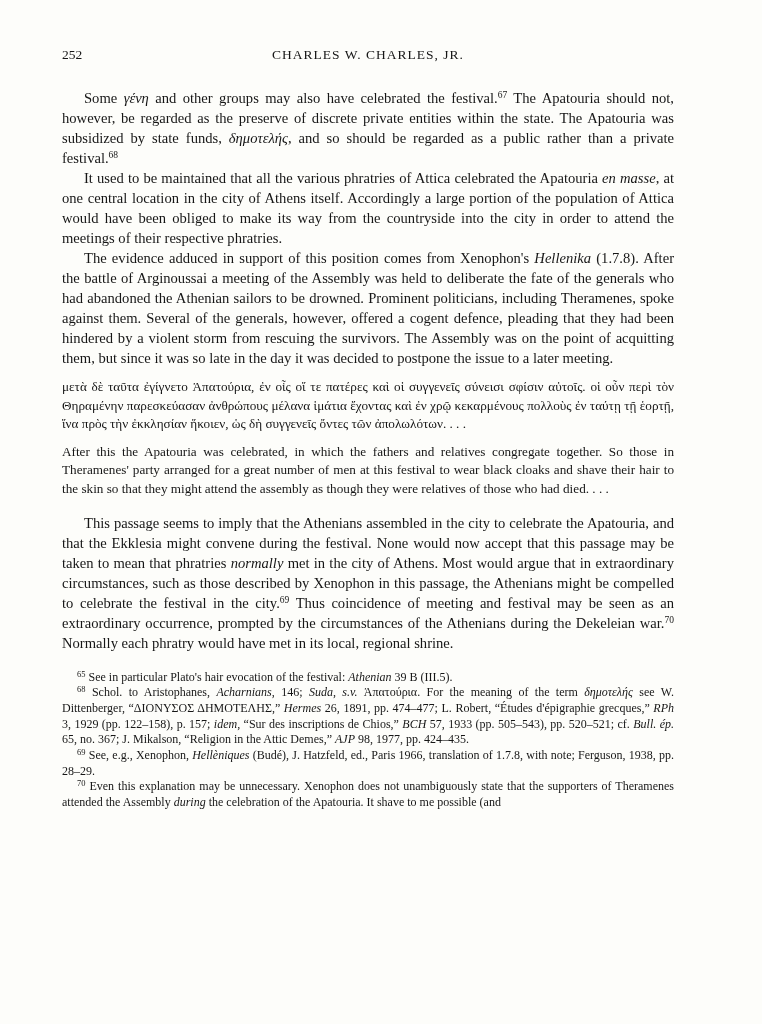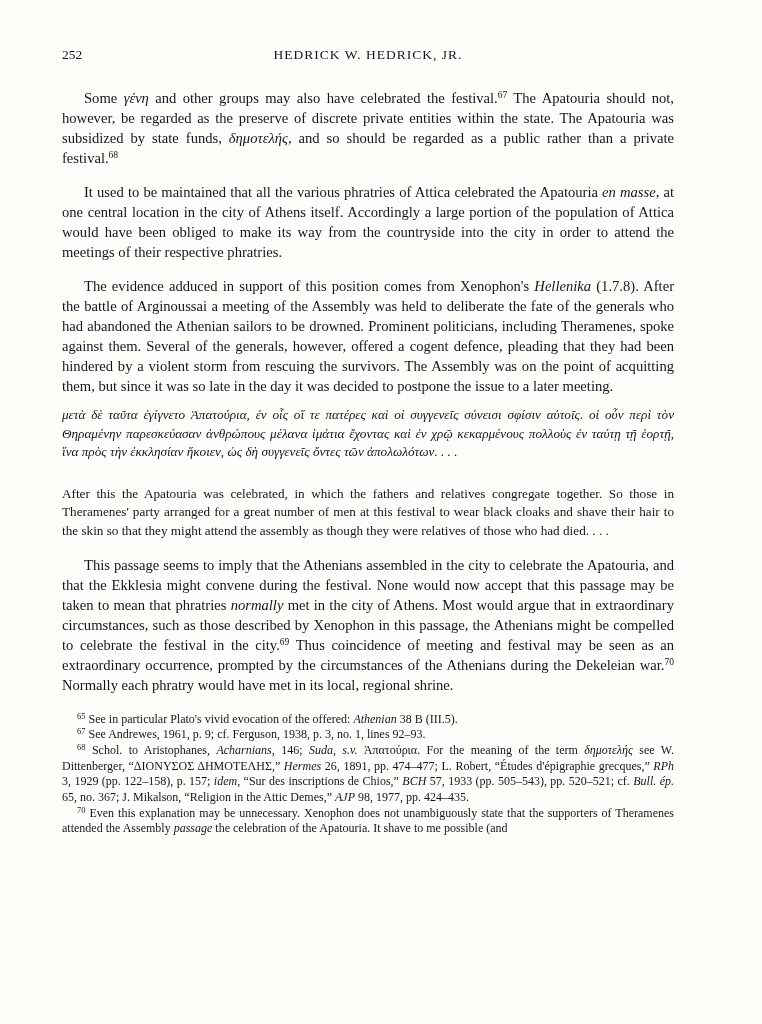--- a/index.html
+++ b/index.html
@@ -27,28 +27,28 @@
     position: absolute;
     left: 0;
     top: 0;
     letter-spacing: 0;
   }
   .body-para {
     font-size: 14.6px;
     line-height: 20px;
     text-align: justify;
   }
-  .body-para.indent { text-indent: 22px; margin-top: 14px; }
+  .body-para.indent { text-indent: 22px; }
   .quote {
     font-size: 13.2px;
     line-height: 18.6px;
     text-align: justify;
   }
-  .quote.greek { margin-top: 10px; font-style: italic; }
-  .quote.translation { margin-top: 23px; margin-bottom: 14px; }
+  .quote.greek { margin-top: 10px; }
+  .quote.translation { margin-top: 9px; margin-bottom: 14px; }
   .it { font-style: italic; }
   sup {
     font-size: 9.5px;
     line-height: 0;
     vertical-align: baseline;
     position: relative;
     top: -5px;
   }
   .footnotes {
     margin-top: 17px;
@@ -58,37 +58,37 @@
   }
   .footnote { text-indent: 15px; }
   .footnote sup { font-size: 8.5px; top: -4px; }
 </style>
 </head>
 <body>
 
 <div class="page">
   <header class="running-header">
     <span class="page-number">252</span>
-    <span class="running-head">HEDRICK W. HEDRICK, JR.</span>
+    <span class="running-head">CHARLES W. CHARLES, JR.</span>
   </header>
 
   <main>
     <div id="paras-top">
         <p class="body-para indent"><span>Some </span><span class="it">γένη</span><span> and other groups may also have celebrated the festival.</span><sup>67</sup><span> The Apatouria should not, however, be regarded as the preserve of discrete private entities within the state. The Apatouria was subsidized by state funds, </span><span class="it">δημοτελής</span><span>, and so should be regarded as a public rather than a private festival.</span><sup>68</sup></p>
         <p class="body-para indent"><span>It used to be maintained that all the various phratries of Attica celebrated the Apatouria </span><span class="it">en masse</span><span>, at one central location in the city of Athens itself. Accordingly a large portion of the population of Attica would have been obliged to make its way from the countryside into the city in order to attend the meetings of their respective phratries.</span></p>
         <p class="body-para indent"><span>The evidence adduced in support of this position comes from Xenophon's </span><span class="it">Hellenika</span><span> (1.7.8). After the battle of Arginoussai a meeting of the Assembly was held to deliberate the fate of the generals who had abandoned the Athenian sailors to be drowned. Prominent politicians, including Theramenes, spoke against them. Several of the generals, however, offered a cogent defence, pleading that they had been hindered by a violent storm from rescuing the survivors. The Assembly was on the point of acquitting them, but since it was so late in the day it was decided to postpone the issue to a later meeting.</span></p>
       </div>
 
     <blockquote class="quote greek" id="greek-quote"><span>μετὰ δὲ ταῦτα ἐγίγνετο Ἀπατούρια, ἐν οἷς οἵ τε πατέρες καὶ οἱ συγγενεῖς σύνεισι σφίσιν αὐτοῖς. οἱ οὖν περὶ τὸν Θηραμένην παρεσκεύασαν ἀνθρώπους μέλανα ἱμάτια ἔχοντας καὶ ἐν χρῷ κεκαρμένους πολλοὺς ἐν ταύτῃ τῇ ἑορτῇ, ἵνα πρὸς τὴν ἐκκλησίαν ἥκοιεν, ὡς δὴ συγγενεῖς ὄντες τῶν ἀπολωλότων. . . .</span></blockquote>
     <blockquote class="quote translation" id="translation-quote"><span>After this the Apatouria was celebrated, in which the fathers and relatives congregate together. So those in Theramenes' party arranged for a great number of men at this festival to wear black cloaks and shave their hair to the skin so that they might attend the assembly as though they were relatives of those who had died. . . .</span></blockquote>
 
     <div id="paras-bottom">
         <p class="body-para indent"><span>This passage seems to imply that the Athenians assembled in the city to celebrate the Apatouria, and that the Ekklesia might convene during the festival. None would now accept that this passage may be taken to mean that phratries </span><span class="it">normally</span><span> met in the city of Athens. Most would argue that in extraordinary circumstances, such as those described by Xenophon in this passage, the Athenians might be compelled to celebrate the festival in the city.</span><sup>69</sup><span> Thus coincidence of meeting and festival may be seen as an extraordinary occurrence, prompted by the circumstances of the Athenians during the Dekeleian war.</span><sup>70</sup><span> Normally each phratry would have met in its local, regional shrine.</span></p>
       </div>
 
     <section class="footnotes" id="footnotes">
-        <p class="footnote indent"><sup>65</sup><span> See in particular Plato's vivid evocation of the offered: </span><span class="it">Athenian</span><span> 38 B (III.5).</span></p>
-        <p class="footnote indent"><sup>67</sup><span> See Andrewes, 1961, p. 9; cf. Ferguson, 1938, p. 3, no. 1, lines 92–93.</span></p>
+        <p class="footnote indent"><sup>65</sup><span> See in particular Plato's hair evocation of the festival: </span><span class="it">Athenian</span><span> 39 B (III.5).</span></p>
         <p class="footnote indent"><sup>68</sup><span> Schol. to Aristophanes, </span><span class="it">Acharnians</span><span>, 146; </span><span class="it">Suda</span><span>, </span><span class="it">s.v.</span><span> Ἀπατούρια. For the meaning of the term </span><span class="it">δημοτελής</span><span> see W. Dittenberger, “ΔΙΟΝΥΣΟΣ ΔΗΜΟΤΕΛΗΣ,” </span><span class="it">Hermes</span><span> 26, 1891, pp. 474–477; L. Robert, “Études d'épigraphie grecques,” </span><span class="it">RPh</span><span> 3, 1929 (pp. 122–158), p. 157; </span><span class="it">idem</span><span>, “Sur des inscriptions de Chios,” </span><span class="it">BCH</span><span> 57, 1933 (pp. 505–543), pp. 520–521; cf. </span><span class="it">Bull. ép.</span><span> 65, no. 367; J. Mikalson, “Religion in the Attic Demes,” </span><span class="it">AJP</span><span> 98, 1977, pp. 424–435.</span></p>
-        <p class="footnote indent"><sup>70</sup><span> Even this explanation may be unnecessary. Xenophon does not unambiguously state that the supporters of Theramenes attended the Assembly </span><span class="it">passage</span><span> the celebration of the Apatouria. It shave to me possible (and</span></p>
+        <p class="footnote indent"><sup>69</sup><span> See, e.g., Xenophon, </span><span class="it">Hellèniques</span><span> (Budé), J. Hatzfeld, ed., Paris 1966, translation of 1.7.8, with note; Ferguson, 1938, pp. 28–29.</span></p>
+        <p class="footnote indent"><sup>70</sup><span> Even this explanation may be unnecessary. Xenophon does not unambiguously state that the supporters of Theramenes attended the Assembly </span><span class="it">during</span><span> the celebration of the Apatouria. It shave to me possible (and</span></p>
       </section>
   </main>
 </div>
 
 </body></html>

